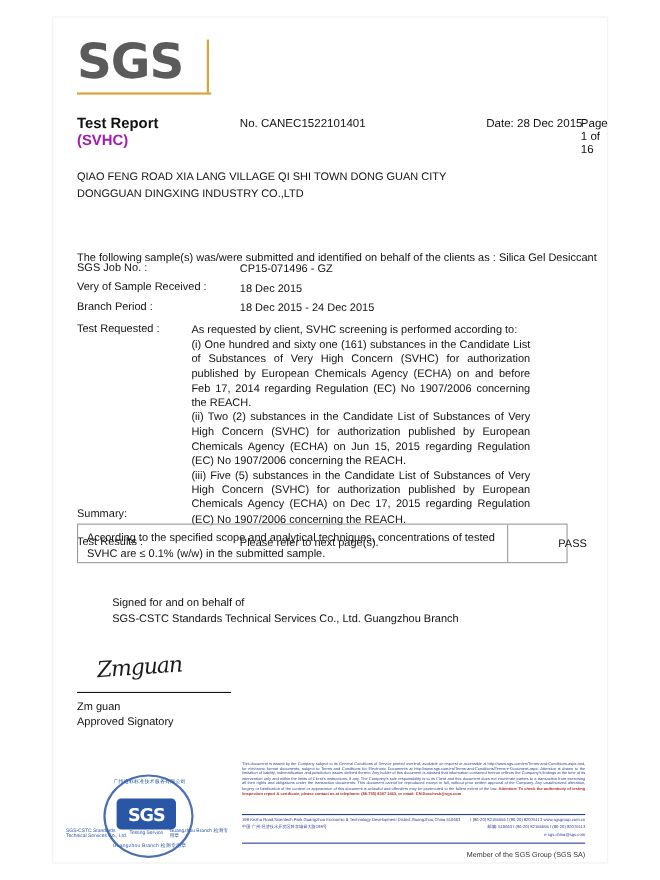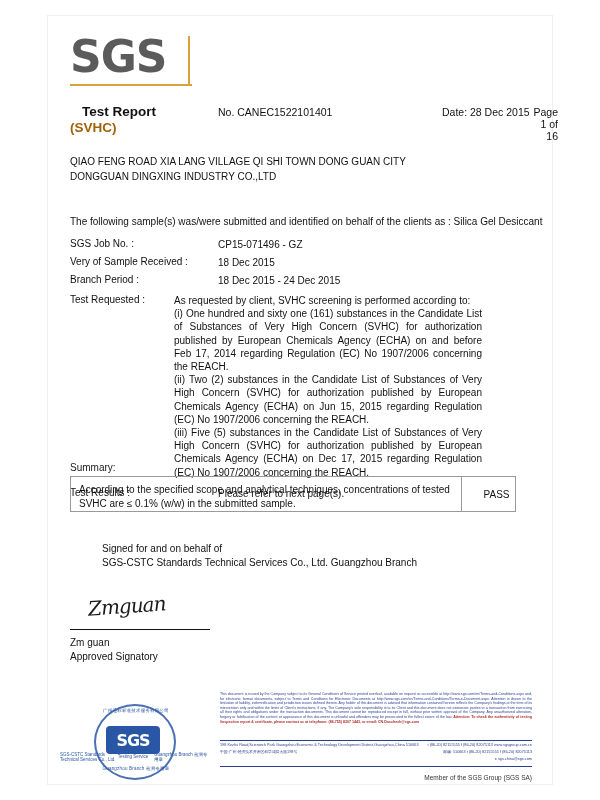--- a/index.html
+++ b/index.html
@@ -72,55 +72,54 @@
     left: 22px;
     top: 88px;
     width: 462px;
     font-size: 11px;
   }
   .doc-title {
     font-weight: bold;
     font-size: 13.5px;
     color: #111;
     line-height: 16px;
-    margin-left: 12px;
   }
   .doc-subtitle {
     font-weight: bold;
     font-size: 13.5px;
-    color: #a16207;
+    color: #a21caf;
     line-height: 16px;
   }
   .title-meta {
     position: absolute;
     left: 148px;
     top: 2px;
     width: 340px;
     font-size: 10.5px;
     color: #111;
   }
   .title-meta span.mno { position: absolute; left: 0; }
   .title-meta span.mdate { position: absolute; left: 180px; margin-left: 44px; }
-  .title-meta span.mpage { position: absolute; left: 310px; text-align: right; }
+  .title-meta span.mpage { position: absolute; left: 310px; }
 
   
   .client {
     position: absolute;
     left: 22px;
     top: 138px;
     font-size: 10px;
     line-height: 15px;
     color: #111;
   }
 
   
   .intro {
     position: absolute;
     left: 22px;
-    top: 200px;
+    top: 213px;
     font-size: 10px;
     color: #111;
   }
 
   
   .fields {
     position: absolute;
     left: 22px;
     top: 222px;
     width: 462px;
@@ -189,20 +188,21 @@
     position: absolute;
     left: 390px;
     top: 0;
     width: 71px;
     height: 100%;
     display: flex;
     align-items: center;
     justify-content: center;
     font-size: 10px;
     color: #111;
+    padding-left: 24px;
   }
 
   
   .signed {
     position: absolute;
     left: 22px;
     top: 526px;
     font-size: 10px;
     line-height: 14px;
     color: #111;

